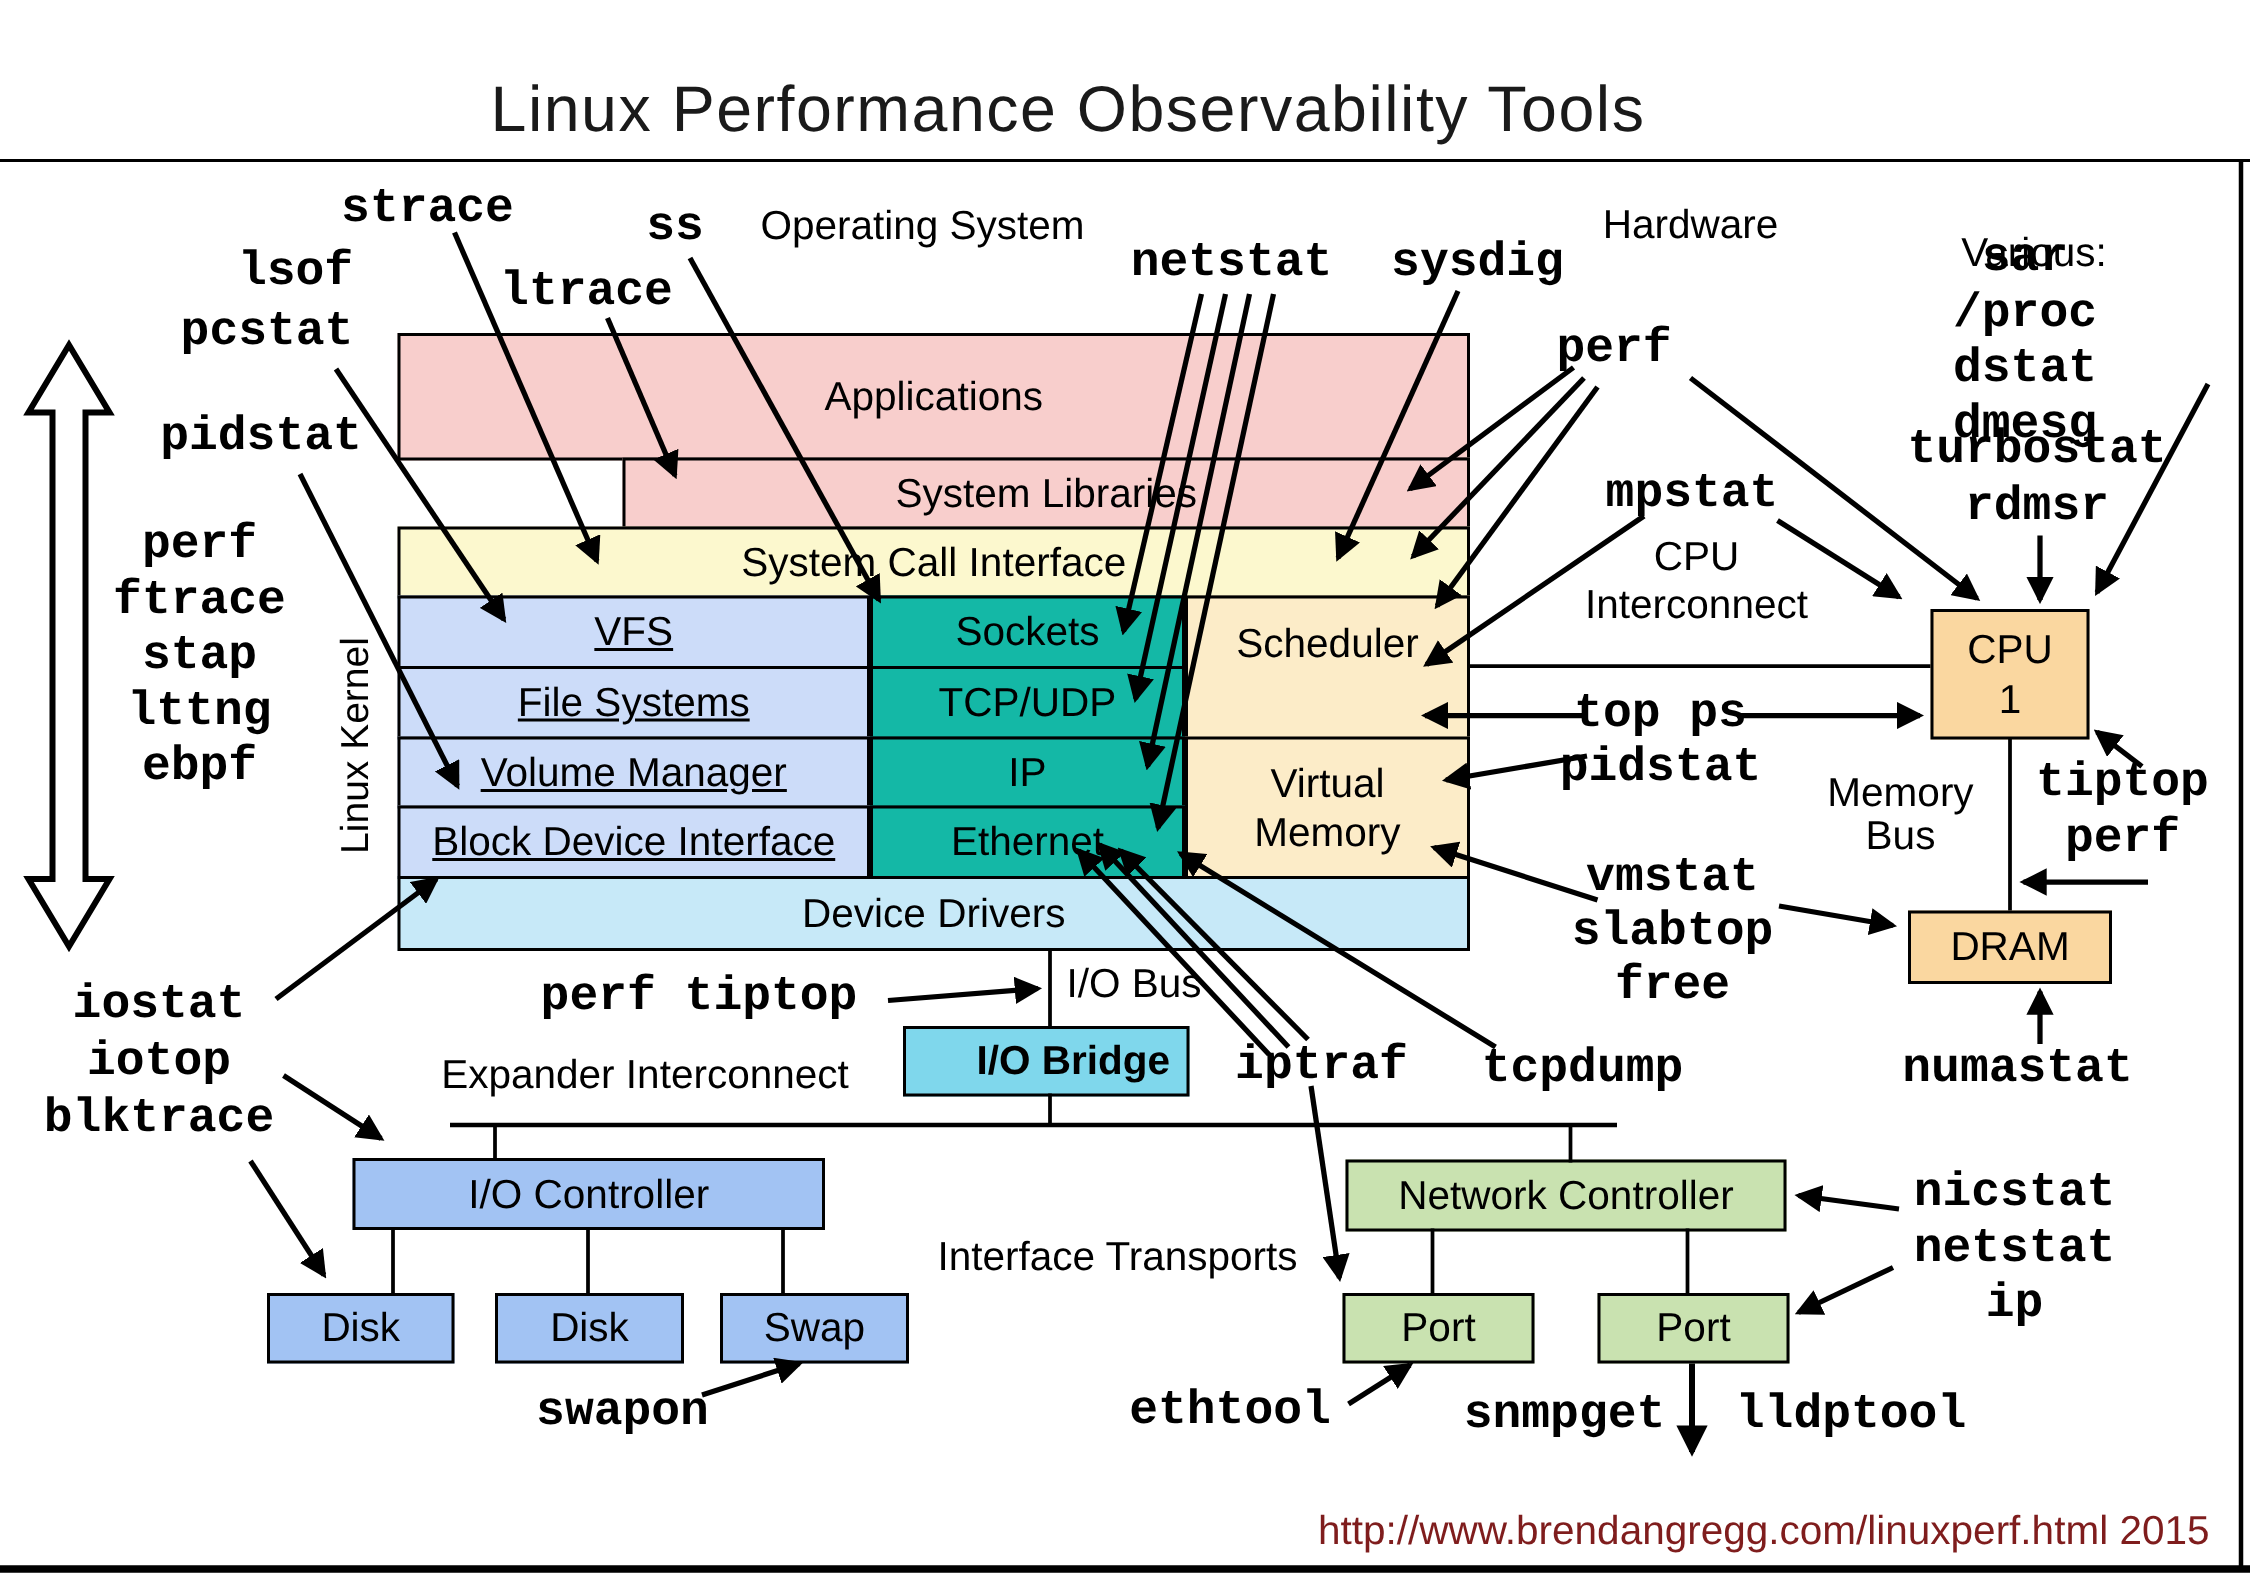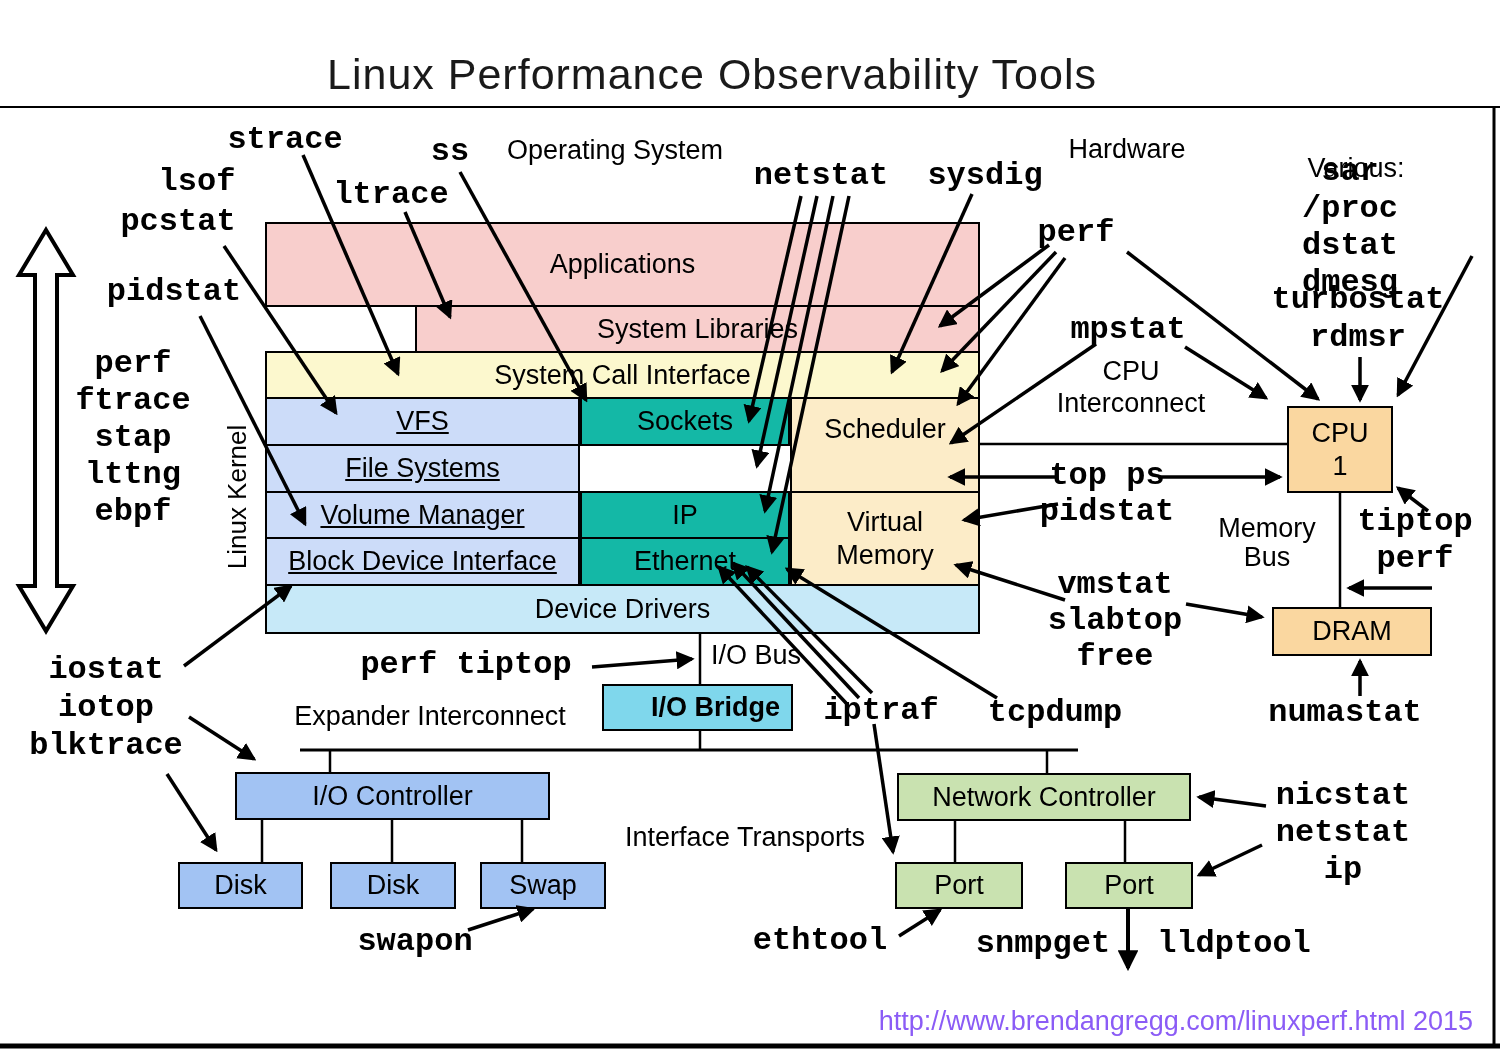--- a/index.html
+++ b/index.html
@@ -18,21 +18,21 @@
   .kgreen{background:#14b8a6;}
   .korange{background:#fcecc8;}
   .kcyan{background:#c7e9f8;}
   .hworange{background:#fad7a0;}
   .bridgecyan{background:#7fd7ec;}
   .ioblue{background:#a2c3f3;}
   .nicgreen{background:#c9e2b0;}
   #title{position:absolute;left:712px;top:74px;transform:translate(-50%,-50%);
          font-size:43px;font-weight:200;letter-spacing:1px;color:#1a1a1a;white-space:nowrap;}
   #footer{position:absolute;left:1473px;top:1021px;transform:translate(-100%,-50%);
-          font-size:27px;color:#8b5cf6;white-space:nowrap;}
+          font-size:27px;color:#7f1d1d;white-space:nowrap;}
   #linux-kernel{position:absolute;left:237px;top:497px;transform:translate(-50%,-50%) rotate(-90deg);
                 font-size:26px;white-space:nowrap;}
   .left-align{transform:translate(0,-50%);text-align:left;}
   svg{position:absolute;left:0;top:0;}
 </style>
 </head>
 <body>
 
 <div id="canvas">
 
@@ -57,20 +57,23 @@
   <div class="box kblue" style="left:265px;top:491px;width:315px;height:48px;">
       <span>Volume Manager</span>
     </div>
   <div class="box kblue" style="left:265px;top:537px;width:315px;height:49px;">
       <span>Block Device Interface</span>
     </div>
 
   <div class="box kgreen" style="left:580px;top:397px;width:210px;height:49px;">
       <span>Sockets</span>
     </div>
+  <div class="box kgreen" style="left:580px;top:444px;width:210px;height:49px;">
+      <span>TCP/UDP</span>
+    </div>
   <div class="box kgreen" style="left:580px;top:491px;width:210px;height:48px;">
       <span>IP</span>
     </div>
   <div class="box kgreen" style="left:580px;top:537px;width:210px;height:49px;">
       <span>Ethernet</span>
     </div>
 
   <div class="box korange" style="left:790px;top:397px;width:190px;height:104px;align-items:flex-start;padding-top:14px;">
       <span>Scheduler</span>
     </div>
@@ -80,21 +83,21 @@
     </div>
 
   <div class="box kcyan" style="left:265px;top:584px;width:715px;height:50px;">
       <span>Device Drivers</span>
     </div>
 
   <div class="box hworange" style="left:1287px;top:406px;width:106px;height:87px;">
       <span>CPU
 1</span>
     </div>
-  <div class="box hworange" style="left:1272px;top:607px;width:160px;height:49px;">
+  <div class="box hworange" style="left:1272px;top:607px;width:136px;height:49px;">
       <span>DRAM</span>
     </div>
   <div class="box bridgecyan" style="left:602px;top:684px;width:191px;height:47px;padding-left:36px;">
       <span style="font-weight:bold;">I/O Bridge</span>
     </div>
   <div class="box ioblue" style="left:235px;top:772px;width:315px;height:48px;">
       <span>I/O Controller</span>
     </div>
   <div class="box ioblue" style="left:178px;top:862px;width:125px;height:47px;">
       <span>Disk</span>

